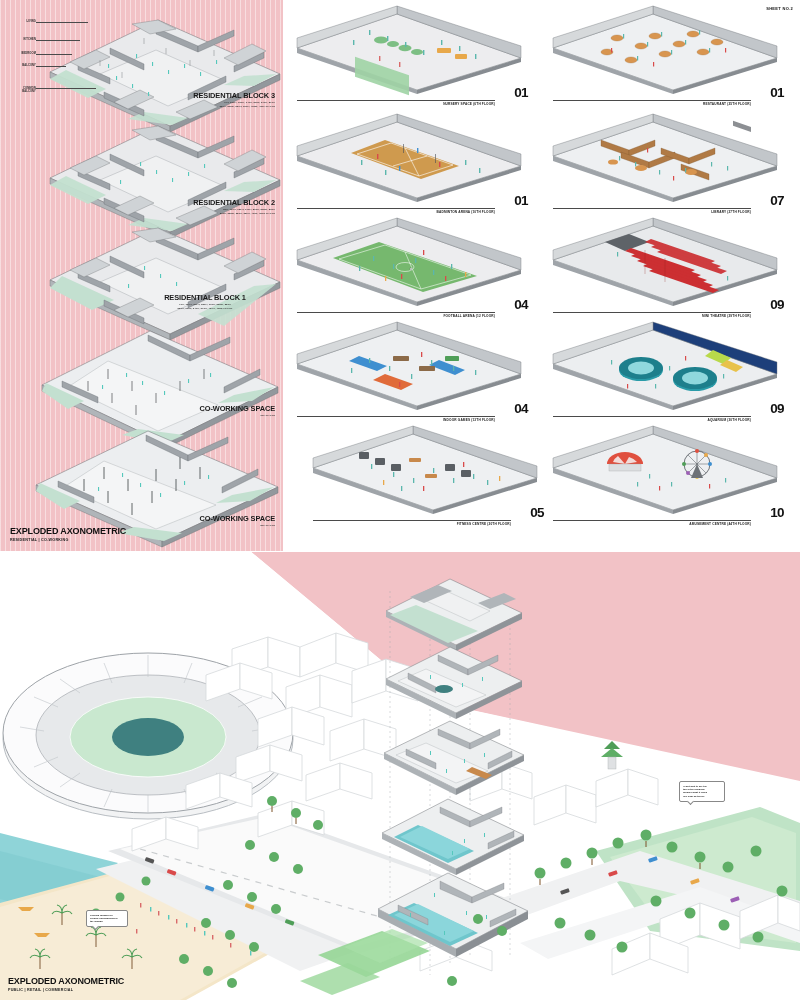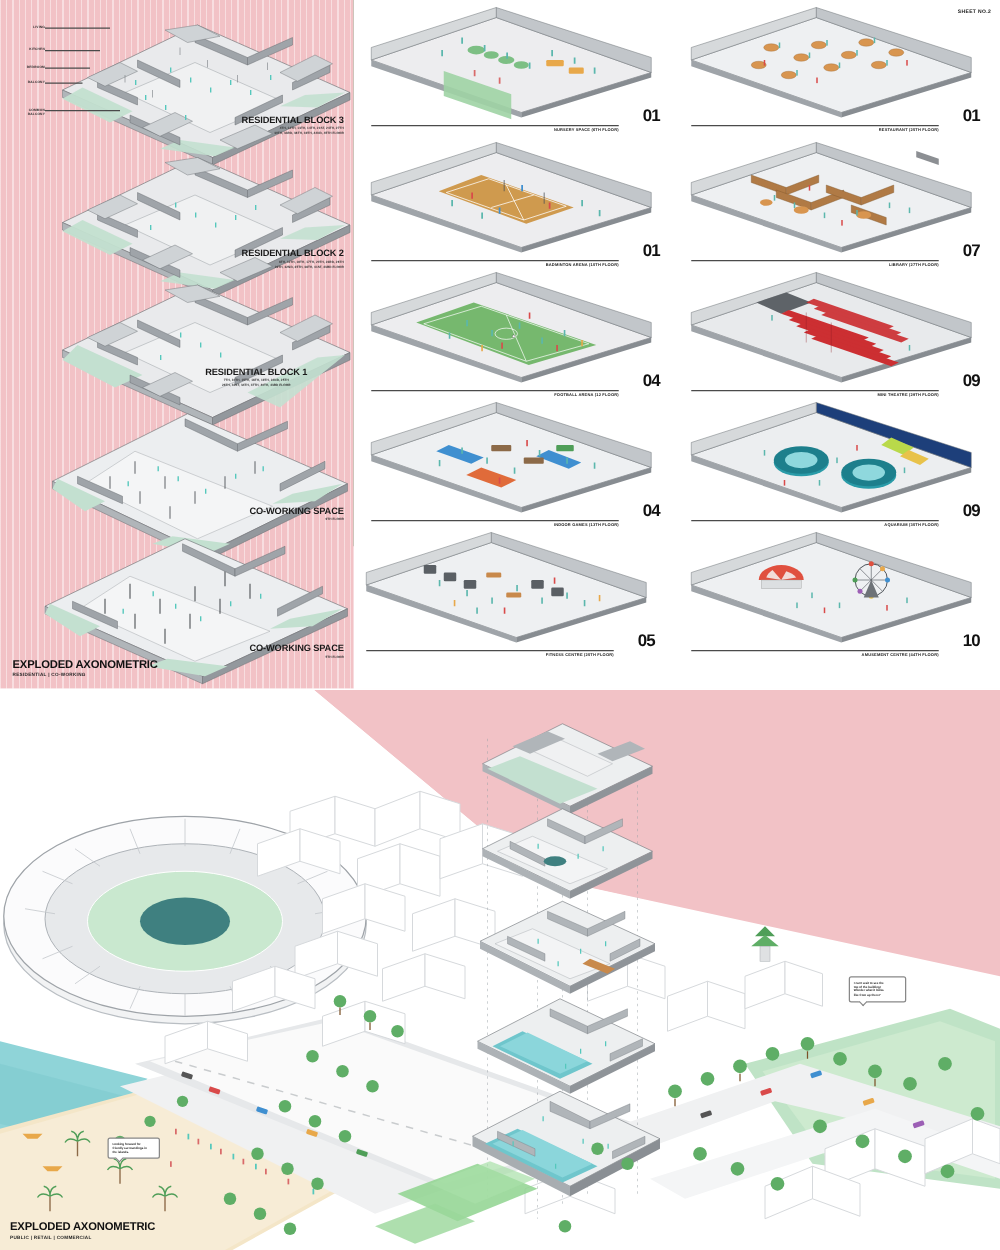--- a/index.html
+++ b/index.html
@@ -483,21 +483,21 @@
                 <rect x="110" y="56" width="1.3" height="5"></rect>
                 <rect x="132" y="26" width="1.3" height="5"></rect>
               </g>
           </svg>
         </div>
         <div class="num">04</div>
         <div class="rule"></div>
         <div class="cap">INDOOR GAMES (13TH FLOOR)</div>
       </div>
 
-      <div class="amen" style="left:2px; top:430px;text-decoration:underline;">
+      <div class="amen" style="left:22px; top:430px;text-decoration:underline;">
         <div class="viz">
           <svg width="240" height="84" viewBox="0 0 240 84">
             <path d="M108 4 L232 48 L128 80 L8 38 Z" fill="#eef0f2" stroke="#6f7478" stroke-width=".5"></path>
             <path d="M8 38 L128 80 L128 84 L8 43 Z" fill="#9fa4a9"></path>
             <path d="M128 80 L232 48 L232 52 L128 84 Z" fill="#878c91"></path>
             <path d="M108 4 L232 48 L232 36 L108 -4 Z" fill="#c2c6ca" stroke="#6f7478" stroke-width=".4"></path>
             <path d="M8 38 L108 4 L108 -4 L8 28 Z" fill="#d6d9db" stroke="#6f7478" stroke-width=".4"></path>
             <g fill="#5a5f64">
                 <rect x="54" y="22" width="10" height="7" rx="1"></rect>
                 <rect x="70" y="28" width="10" height="7" rx="1"></rect>

